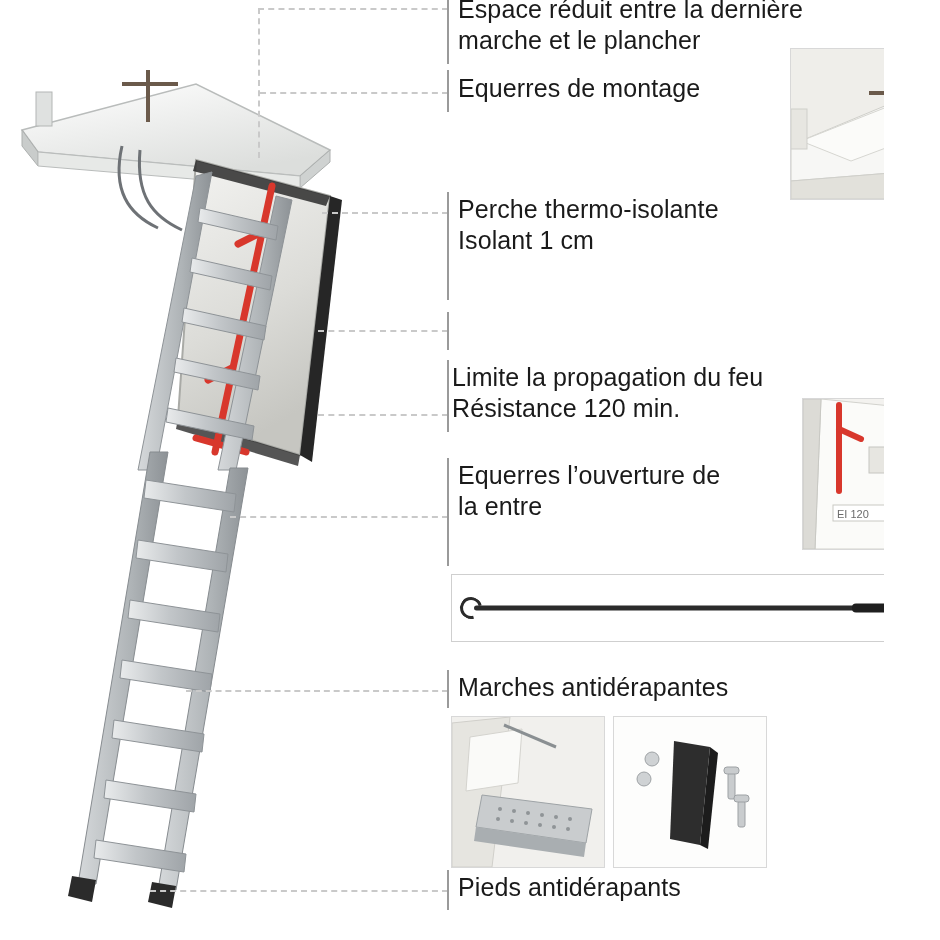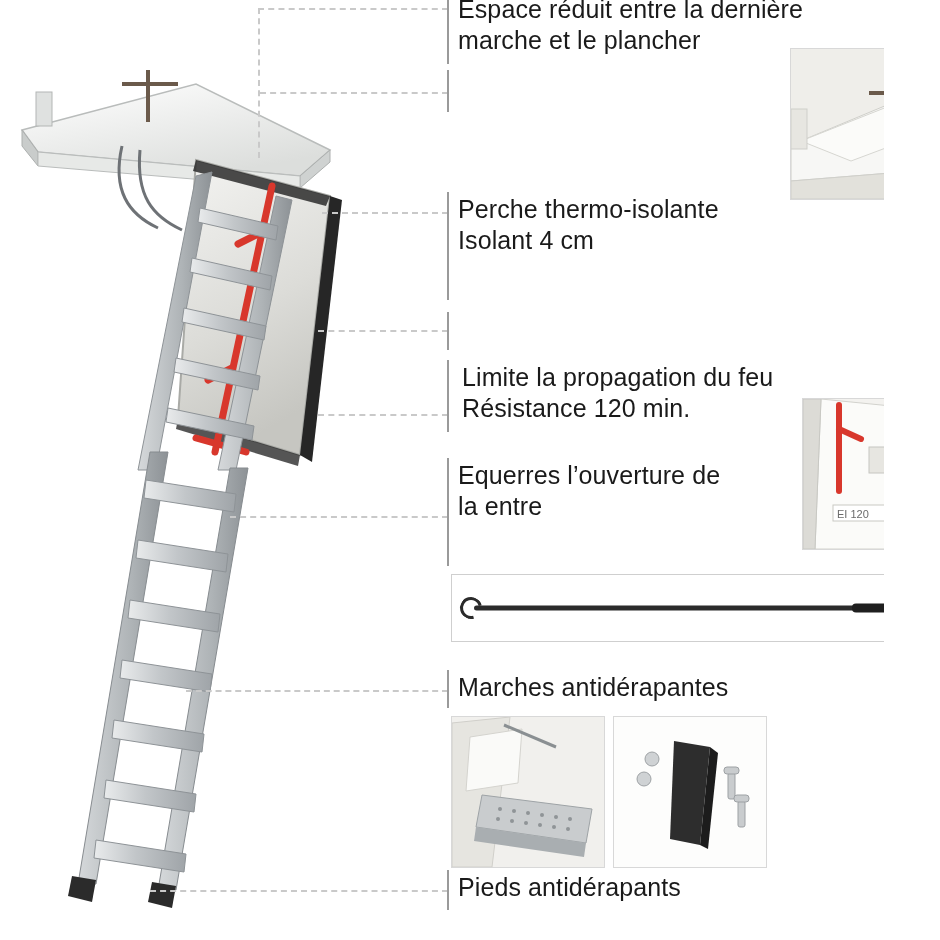--- a/index.html
+++ b/index.html
@@ -233,28 +233,31 @@
   <div class="tick" style="left:447px; top:360px; height:72px;"></div>
   <div class="tick" style="left:447px; top:458px; height:108px;"></div>
   <div class="tick" style="left:447px; top:670px; height:38px;"></div>
   <div class="tick" style="left:447px; top:870px; height:40px;"></div>
 
   <div class="callout" style="left:458px; top:-6px;">
     <span class="ln">Espace réduit entre la dernière</span>
     <span class="ln">marche et le plancher</span>
   </div>
 
+  <div class="callout" style="left:458px; top:73px;">
+    <span class="ln">Equerres de montage</span>
+  </div>
 
   <div class="callout" style="left:458px; top:194px;">
     <span class="ln">Perche thermo-isolante</span>
-    <span class="ln">Isolant 4 cm</span>
-  </div>
-
-
-  <div class="callout" style="left:462px; top:362px;">
+    <span class="ln">Isolant 1 cm</span>
+  </div>
+
+
+  <div class="callout" style="left:452px; top:362px;">
     <span class="ln">Limite la propagation du feu</span>
     <span class="ln">Résistance 120 min.</span>
   </div>
 
   <div class="callout" style="left:458px; top:460px;">
     <span class="ln">Equerres l’ouverture de</span>
     <span class="ln">la entre</span>
   </div>
 
   <div class="callout" style="left:458px; top:872px;">

